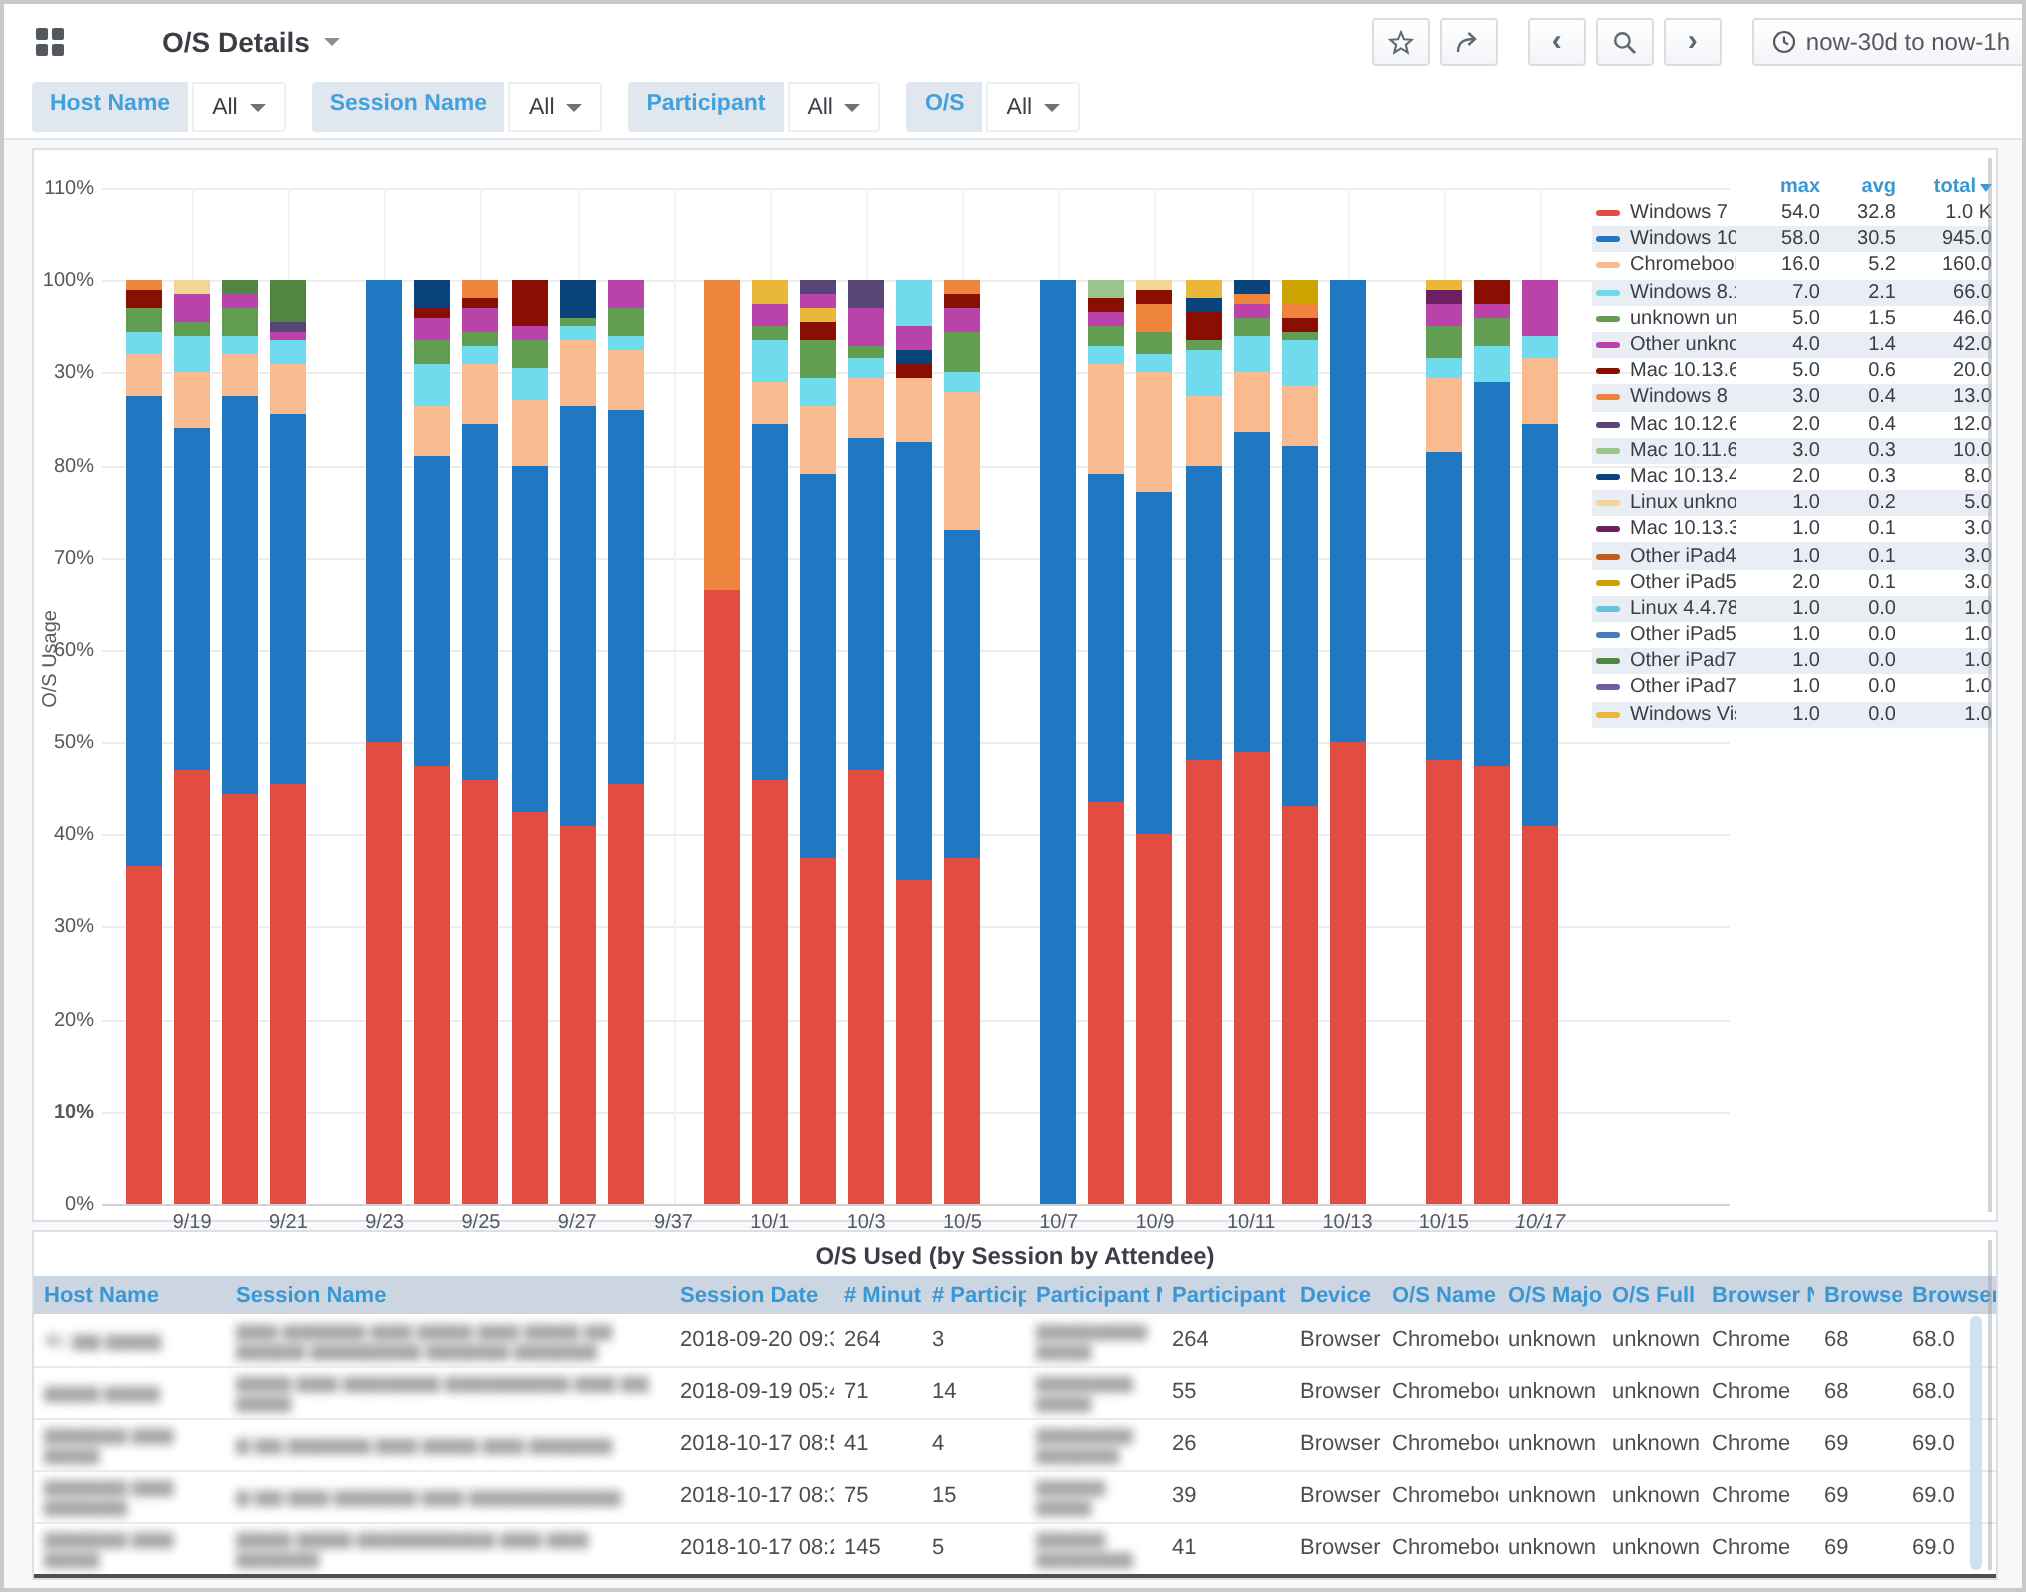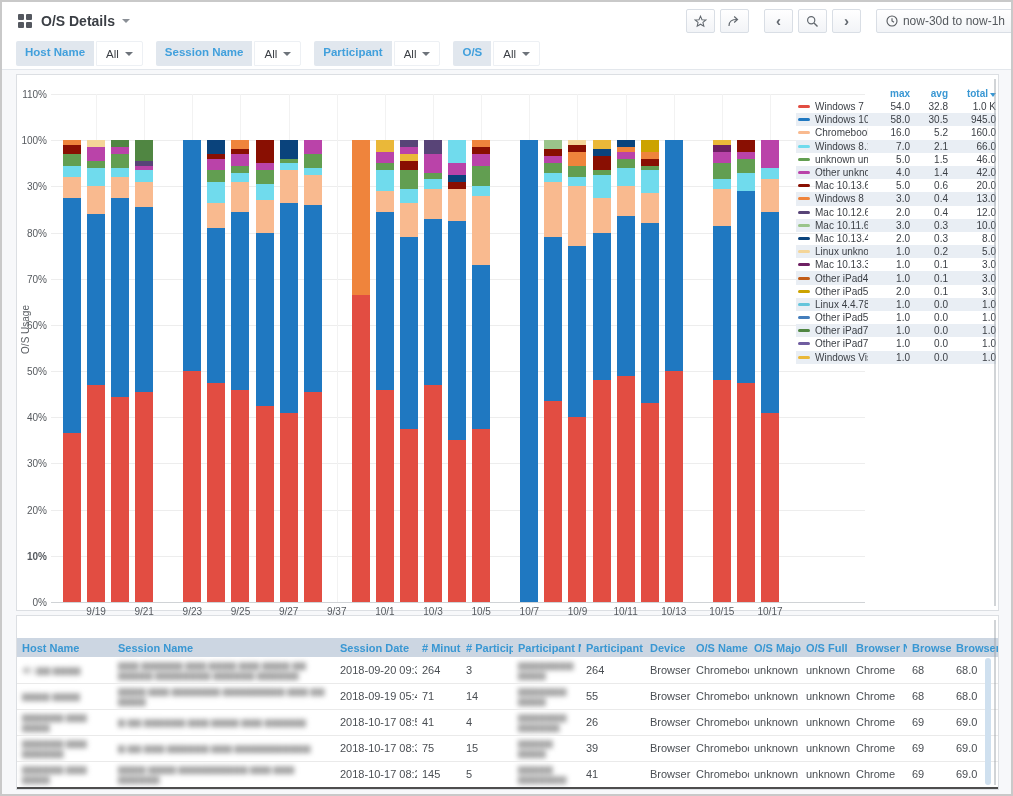--- a/index.html
+++ b/index.html
@@ -5,21 +5,21 @@
   * { box-sizing: border-box; margin: 0; padding: 0; }
   body { width: 1013px; height: 796px; overflow: hidden; font-family: "Liberation Sans", sans-serif; background: #fff; }
   .frame { position: relative; width: 1013px; height: 796px; border: 2px solid #c9c9c9; background: #f7f8fa; overflow: hidden; }
 
   
   .header-zone { position: absolute; left: 0; right: 0; top: 0; height: 68px; background: #fff; border-bottom: 1px solid #e3e7ec; }
   .navbar { position: absolute; left: 0; right: 0; top: 2px; height: 34px; display: flex; align-items: center; }
   .nav-left { display: flex; align-items: center; padding-left: 16px; }
   .grid-icon { display: inline-grid; grid-template-columns: 6px 6px; grid-template-rows: 6px 6px; gap: 2px; margin-right: 9px; cursor: pointer; }
   .grid-icon i { background: #54585f; border-radius: 1px; }
-  .dash-title { font-size: 14px; font-weight: bold; color: #3b3f45; cursor: pointer; }
+  .dash-title { font-size: 14px; font-weight: bold; color: #3b3f45; cursor: pointer; margin-left: 40px; }
   .caret { display: inline-block; width: 0; height: 0; border-left: 4px solid transparent; border-right: 4px solid transparent; border-top: 4px solid #8a8f96; margin-left: 7px; }
   .nav-right { position: absolute; right: -4px; top: 0; height: 34px; display: flex; align-items: center; }
   .btn { display: inline-flex; align-items: center; justify-content: center; height: 24px; min-width: 29px; background: linear-gradient(#ffffff, #f2f4f7); border: 1px solid #d9dee5; border-radius: 2px; color: #62686f; font-size: 13px; margin-left: 5px; cursor: pointer; font-family: inherit; }
   .btn svg { display: block; }
   .btn.gap { margin-left: 15px; }
   .time-btn { padding: 0 9px; font-size: 12px; white-space: nowrap; color: #55595e; }
   .time-btn span { margin-left: 5px; }
   .chev { font-size: 15px; font-weight: bold; line-height: 1; padding-bottom: 2px; }
 
   
@@ -409,21 +409,21 @@
         <div class="xtick" style="left: 251.63px;">9/27</div>
         <div class="xtick" style="left: 299.77px;">9/37</div>
         <div class="xtick" style="left: 347.91px;">10/1</div>
         <div class="xtick" style="left: 396.05px;">10/3</div>
         <div class="xtick" style="left: 444.19px;">10/5</div>
         <div class="xtick" style="left: 492.33px;">10/7</div>
         <div class="xtick" style="left: 540.47px;">10/9</div>
         <div class="xtick" style="left: 588.61px;">10/11</div>
         <div class="xtick" style="left: 636.75px;">10/13</div>
         <div class="xtick" style="left: 684.89px;">10/15</div>
-        <div class="xtick" style="left: 733.03px;">10/17</div>
+        <div class="xtick" style="left: 733.03px; font-style: italic;">10/17</div>
       </div>
     <div class="legend">
       <div class="legend-header">
           <span class="lh-name"></span>
           <span class="lcol max">max</span>
           <span class="lcol avg">avg</span>
           <span class="lcol total">total<i class="cdown-s"></i></span>
         </div>
       <div class="legend-rows">
           <div class="lrow">
@@ -564,20 +564,21 @@
             <span class="lname">Windows Vista</span>
             <span class="lval">1.0</span>
             <span class="lval avg">0.0</span>
             <span class="lval total">1.0</span>
           </div>
         </div>
     </div>
   </section>
 
   <section class="panel table-panel">
+    <div class="panel-title">O/S Used (by Session by Attendee)</div>
     <div class="table-wrap">
       <table>
         <colgroup>
             <col style="width: 96px;">
             <col style="width: 222px;">
             <col style="width: 82px;">
             <col style="width: 44px;">
             <col style="width: 52px;">
             <col style="width: 68px;">
             <col style="width: 64px;">

